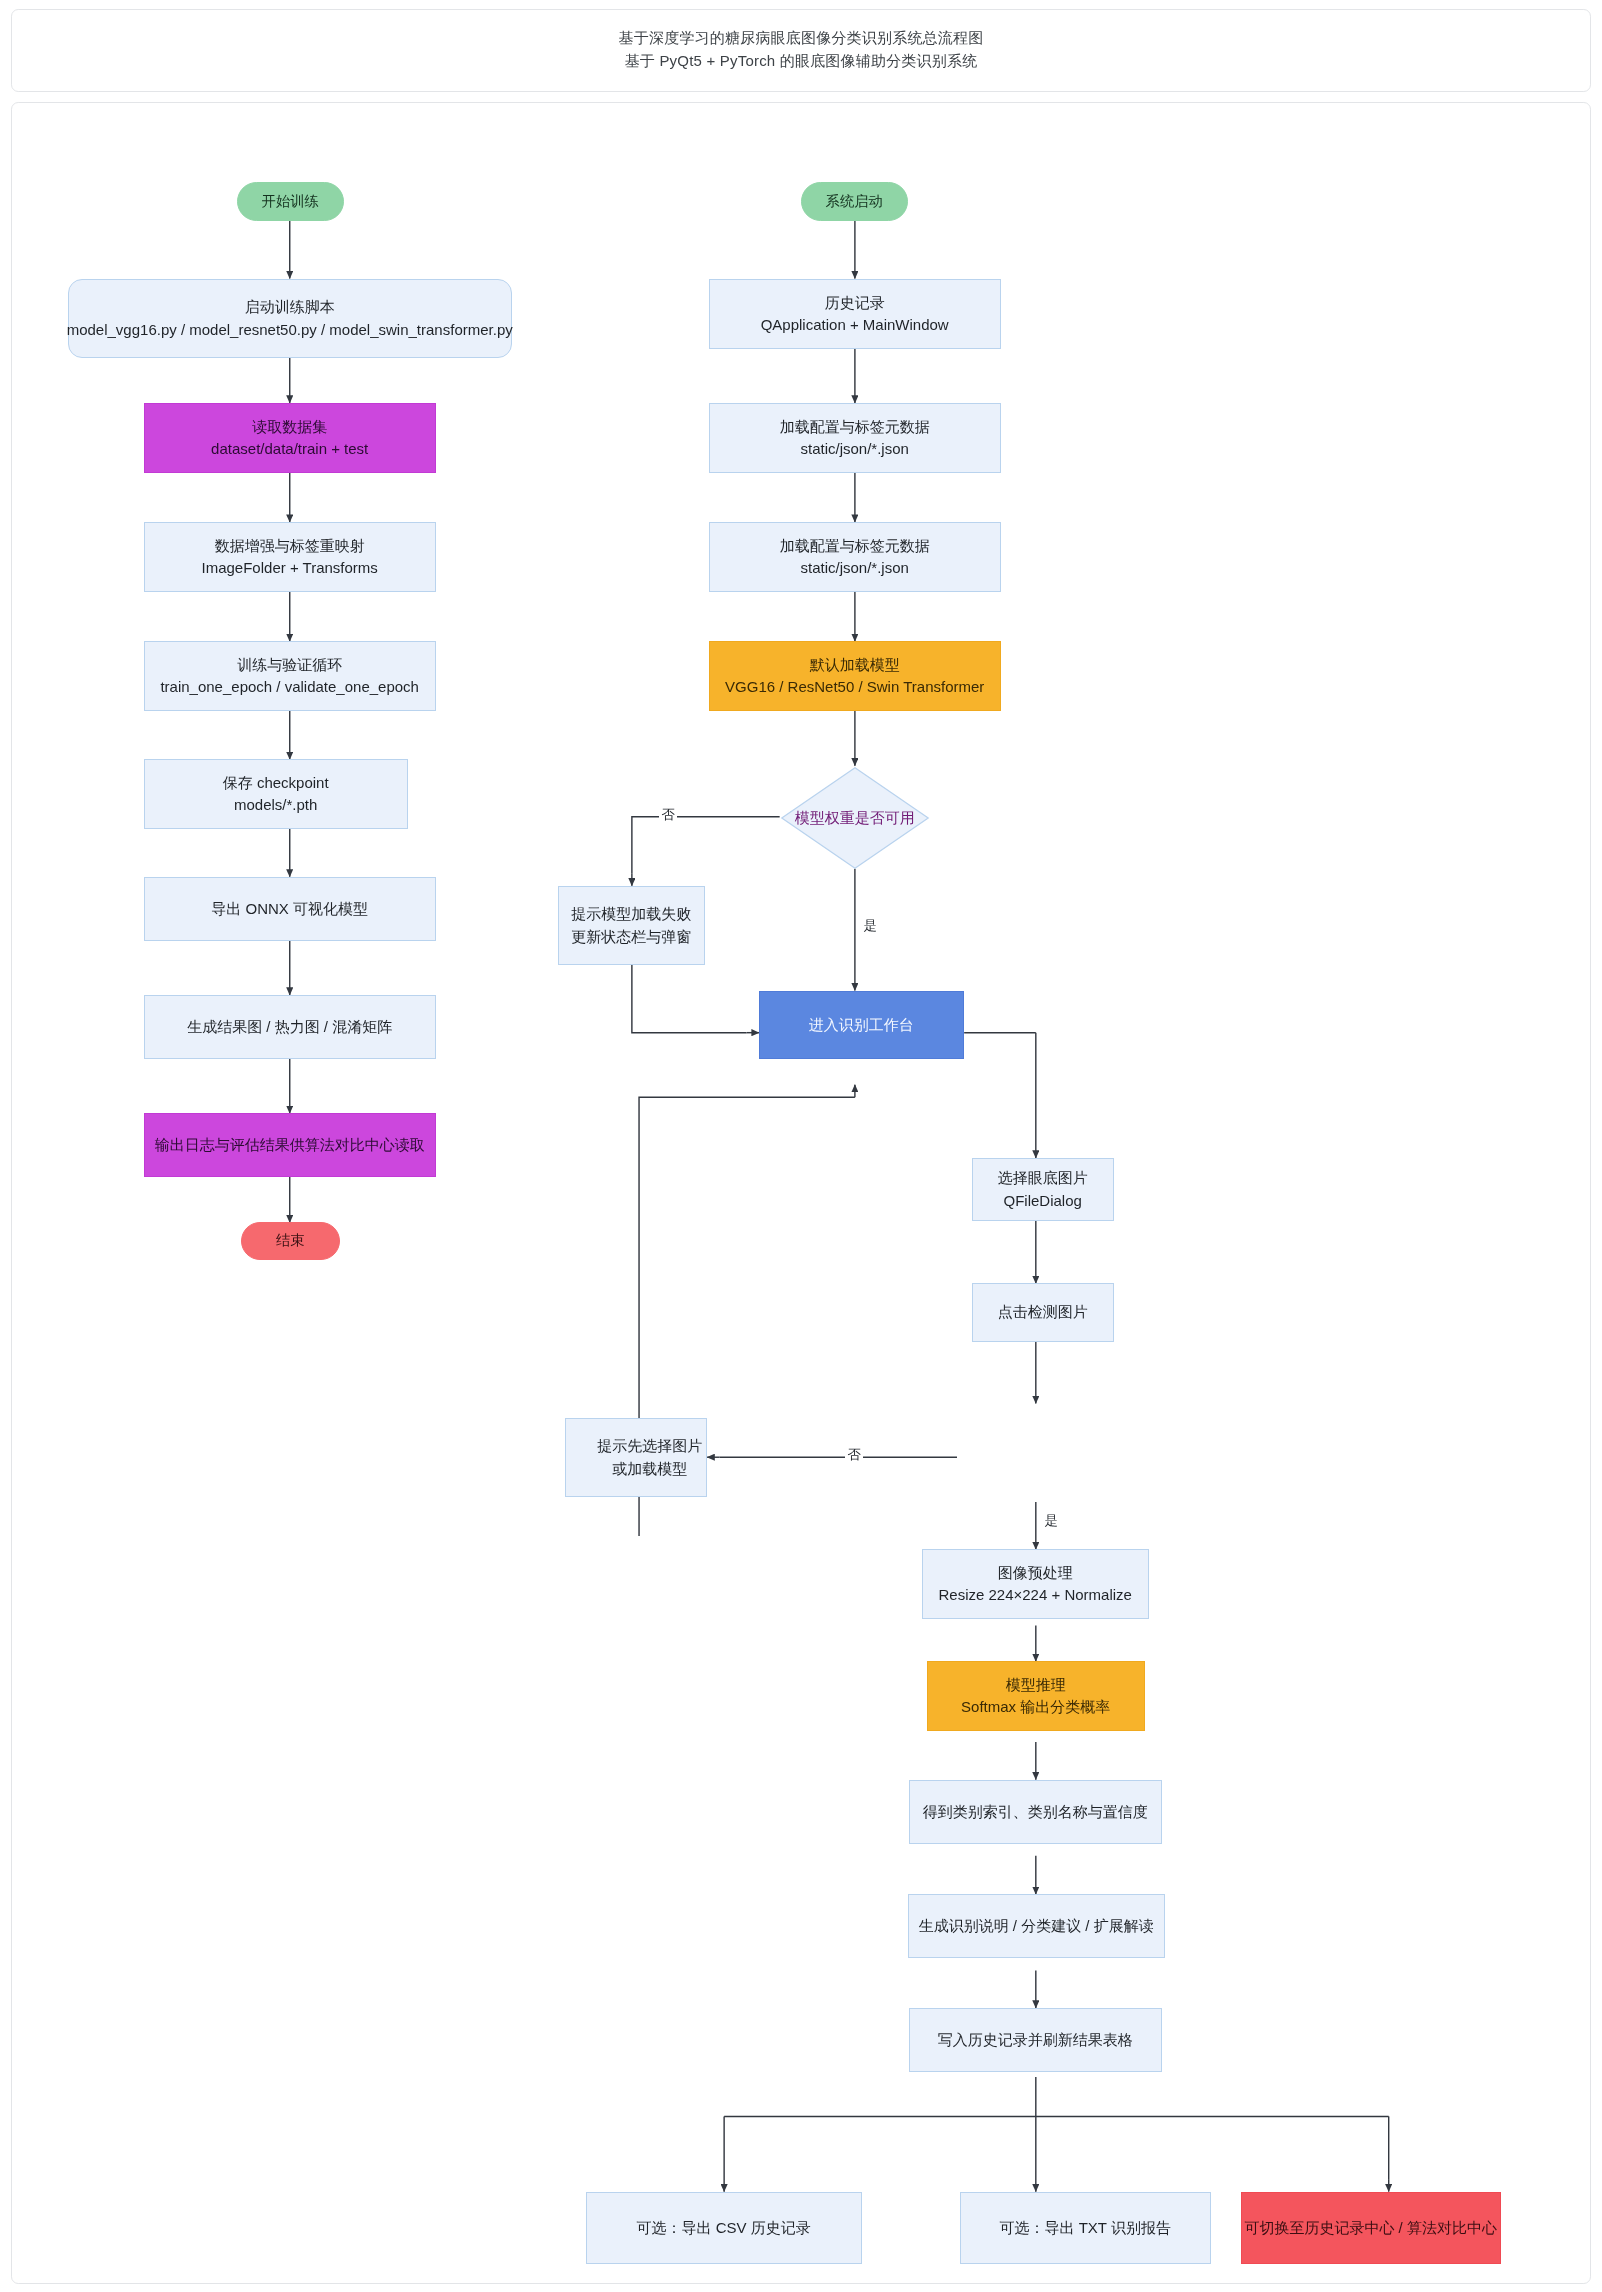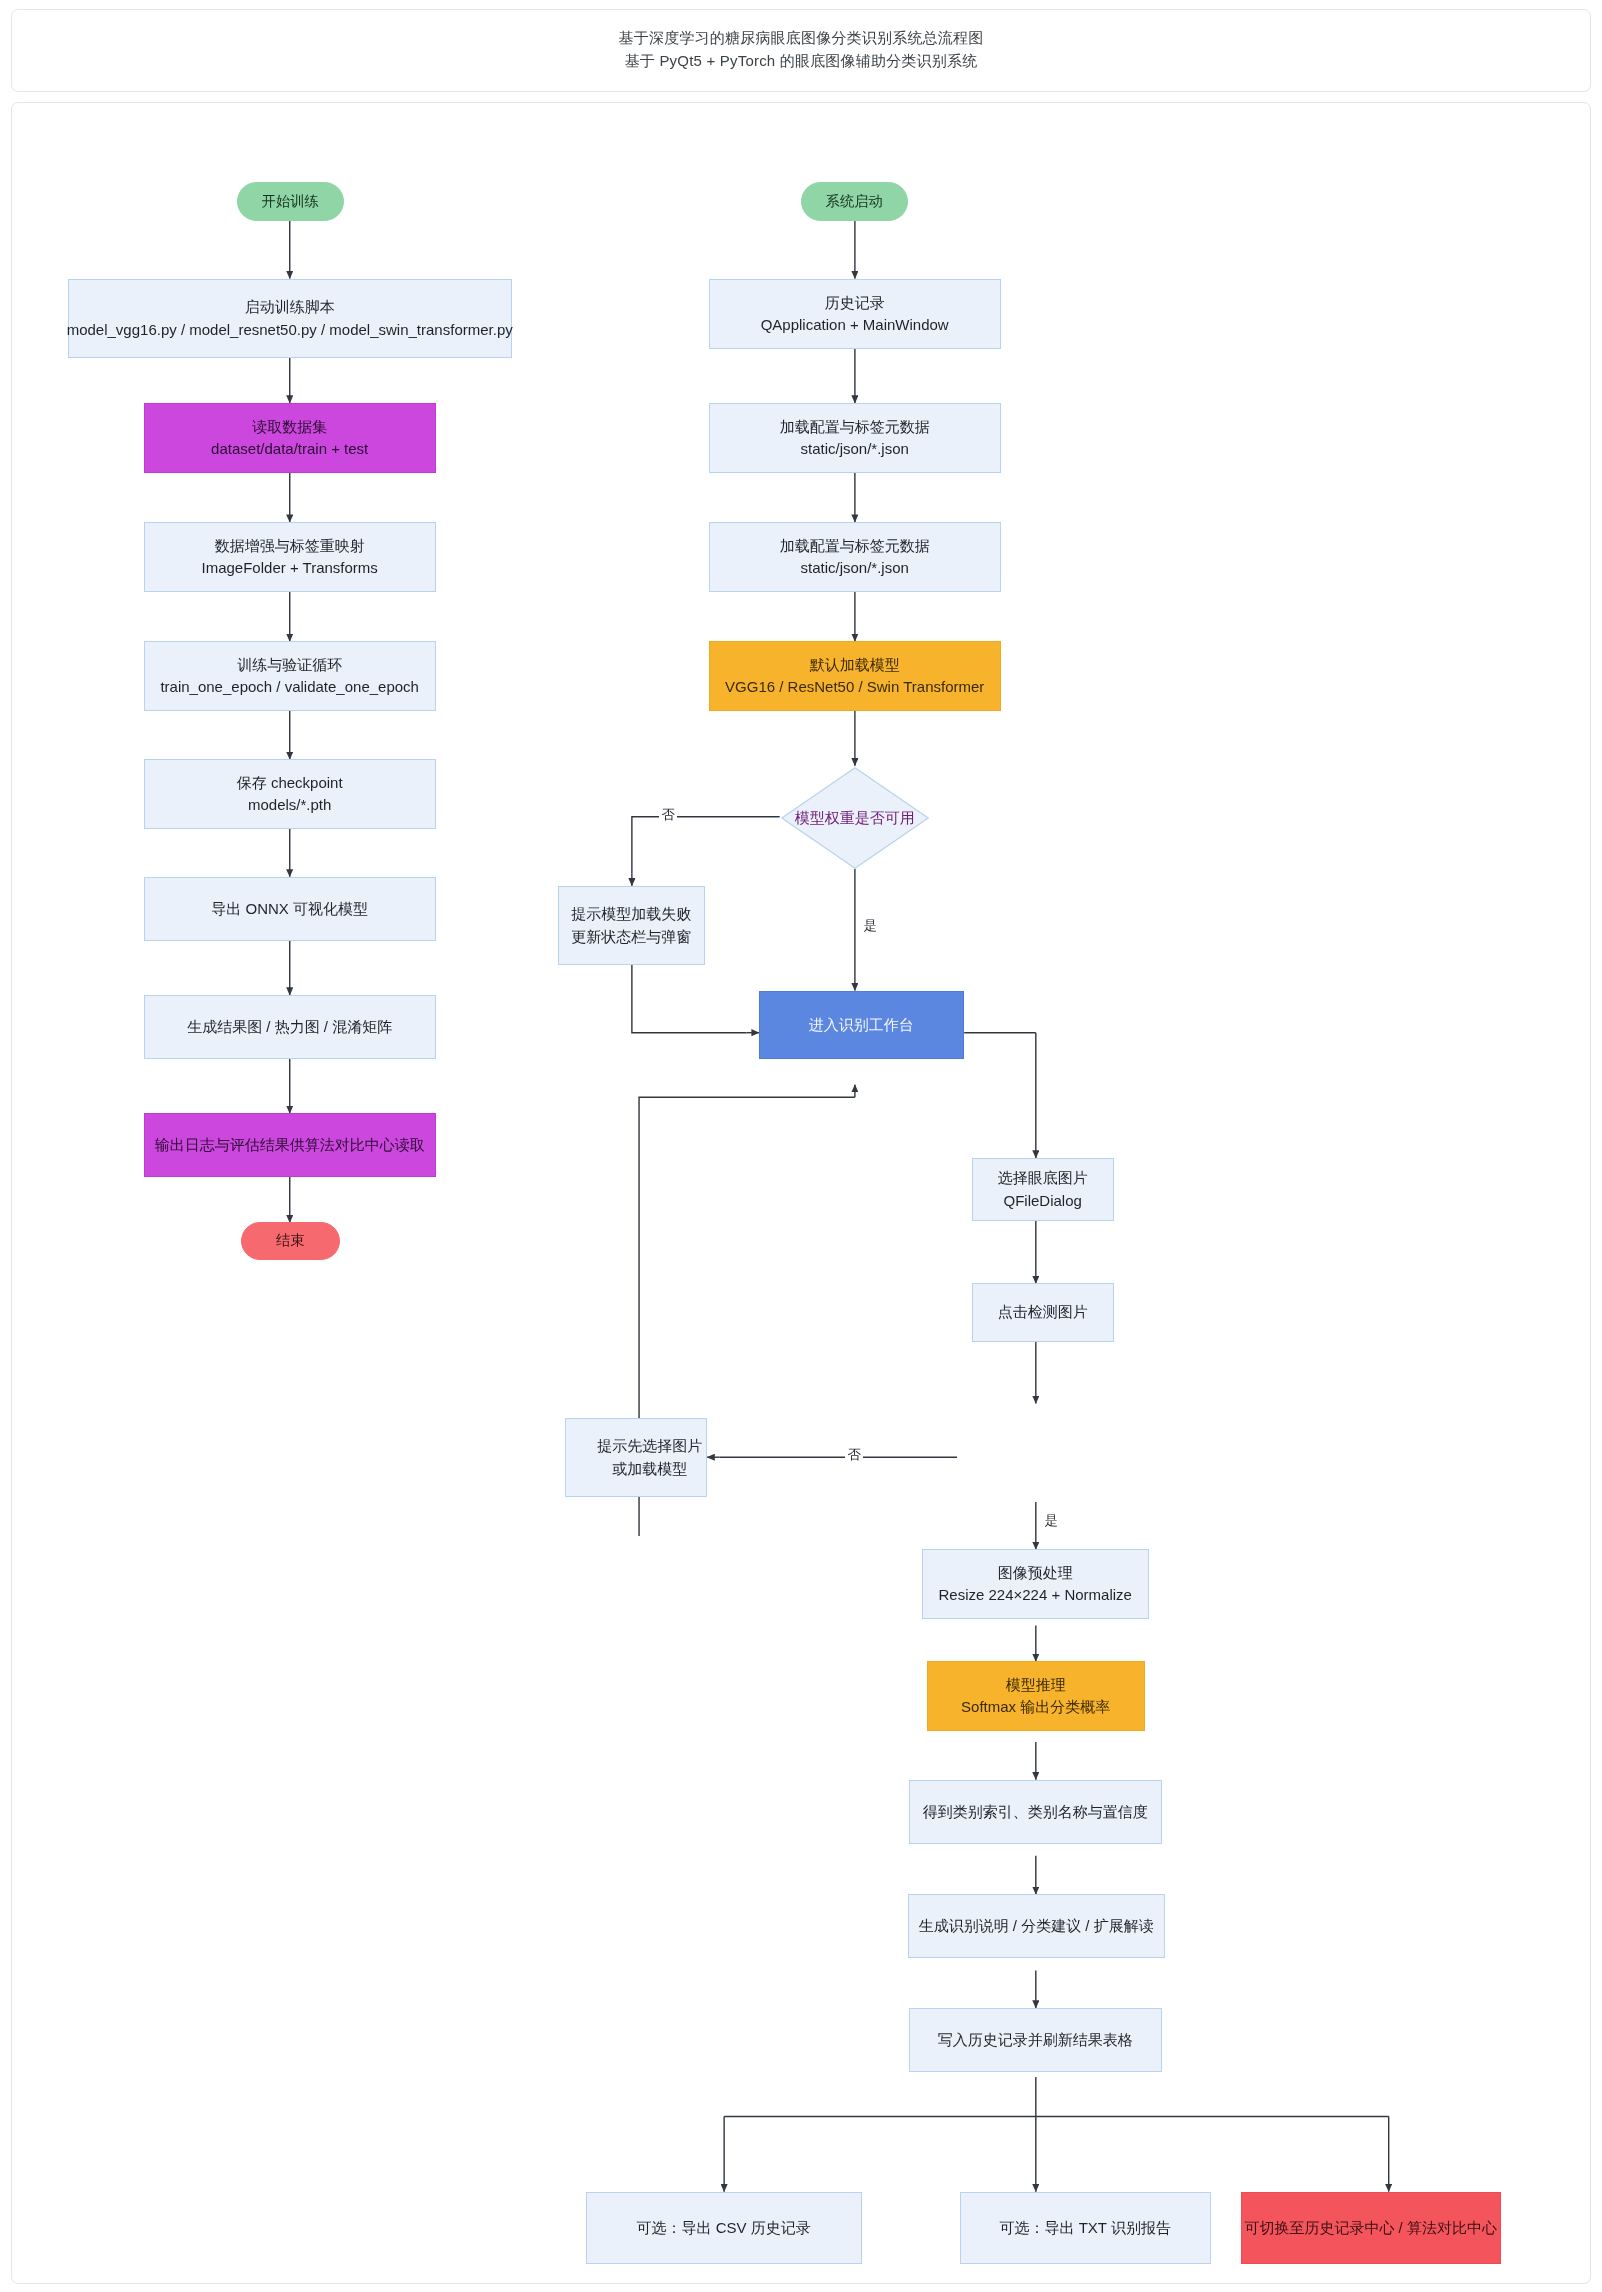--- a/index.html
+++ b/index.html
@@ -235,41 +235,41 @@
         </g>
         <path d="M795,2318 L795,2332" stroke="#333840" stroke-width="1.6" fill="none" marker-end="url(#ah)"></path>
         <path d="M1143,2318 L1143,2332" stroke="#333840" stroke-width="1.6" fill="none" marker-end="url(#ah)"></path>
         <path d="M1537,2318 L1537,2332" stroke="#333840" stroke-width="1.6" fill="none" marker-end="url(#ah)"></path>
       </svg>
 
       <div class="node n-terminal-start" style="left:225px; top:79px; width:107px; height:39px;">
         <span class="ln">开始训练</span>
       </div>
 
-      <div class="node n-process" style="left:56px; top:176px; width:444px; height:79px;">
+      <div class="node n-process" style="left:56px; top:176px; width:444px; height:79px;border-radius:14px;">
         <span class="ln">启动训练脚本</span>
         <span class="ln">model_vgg16.py / model_resnet50.py / model_swin_transformer.py</span>
       </div>
 
       <div class="node n-highlight-purple" style="left:132px; top:300px; width:292px; height:70px;">
         <span class="ln">读取数据集</span>
         <span class="ln">dataset/data/train + test</span>
       </div>
 
       <div class="node n-process" style="left:132px; top:419px; width:292px; height:70px;">
         <span class="ln">数据增强与标签重映射</span>
         <span class="ln">ImageFolder + Transforms</span>
       </div>
 
       <div class="node n-process" style="left:132px; top:538px; width:292px; height:70px;">
         <span class="ln">训练与验证循环</span>
         <span class="ln">train_one_epoch / validate_one_epoch</span>
       </div>
 
-      <div class="node n-process" style="left:132px; top:656px; width:292px; height:70px;">
+      <div class="node n-process" style="left:132px; top:656px; width:264px; height:70px;">
         <span class="ln">保存 checkpoint</span>
         <span class="ln">models/*.pth</span>
       </div>
 
       <div class="node n-process" style="left:132px; top:774px; width:292px; height:64px;">
         <span class="ln">导出 ONNX 可视化模型</span>
       </div>
 
       <div class="node n-process" style="left:132px; top:892px; width:292px; height:64px;">
         <span class="ln">生成结果图 / 热力图 / 混淆矩阵</span>

